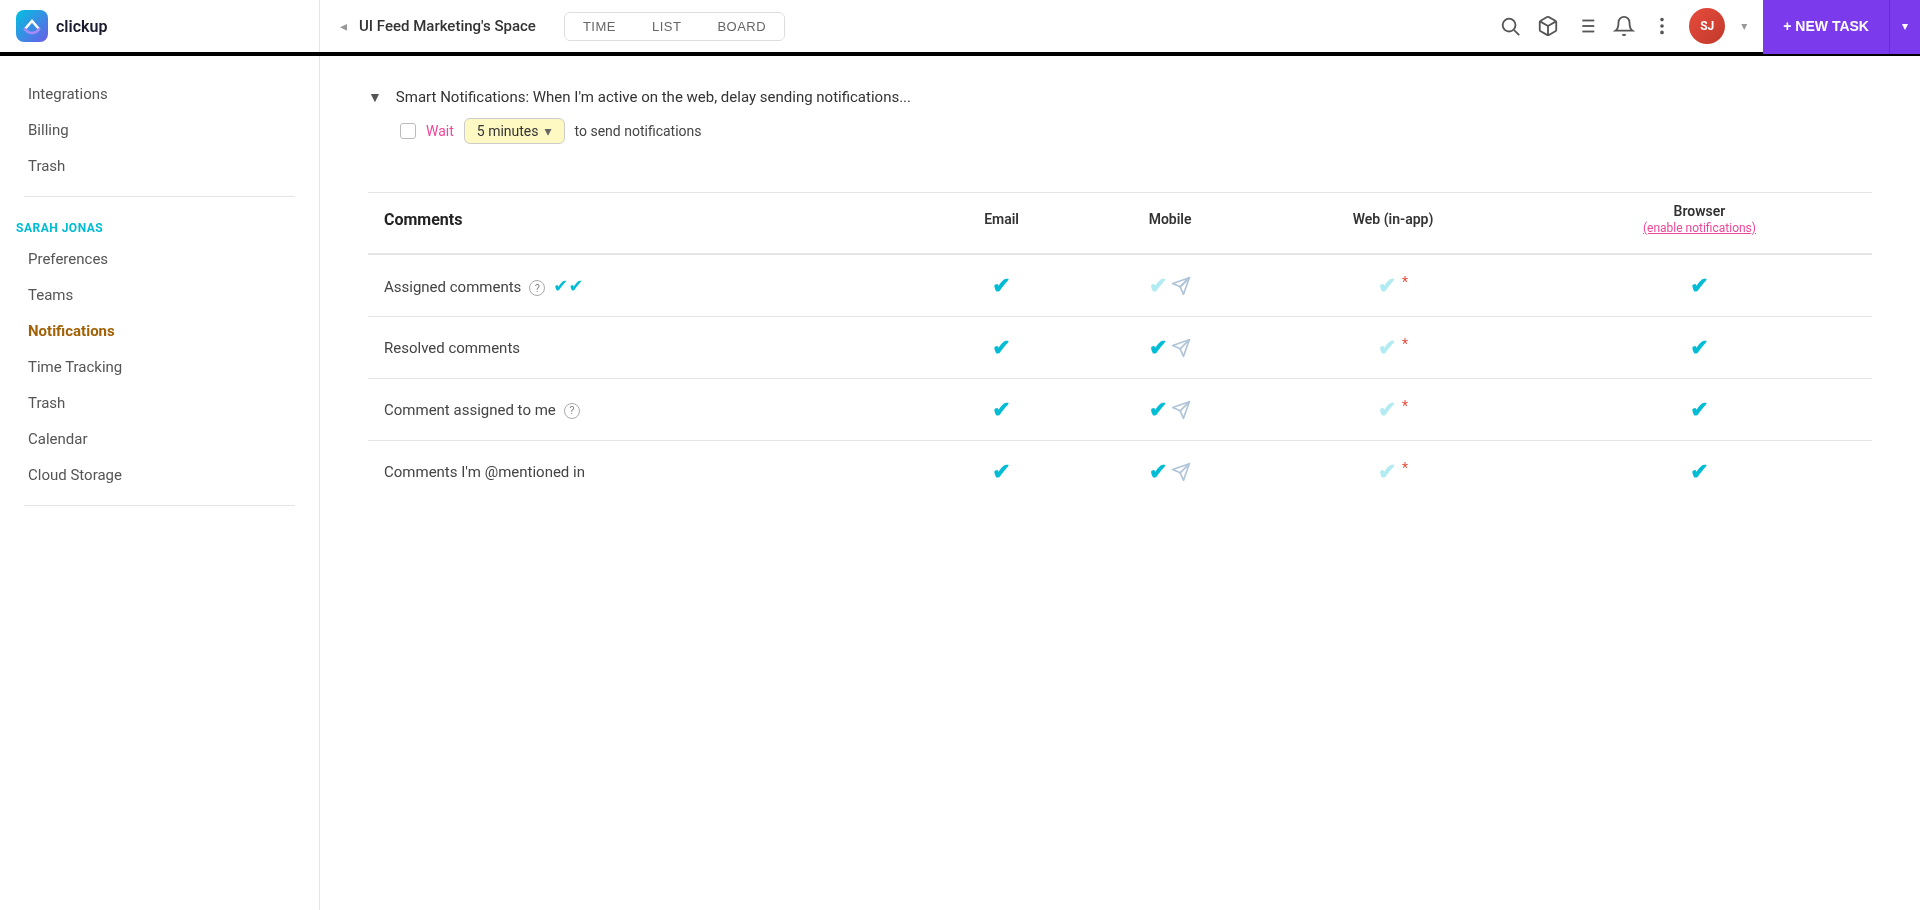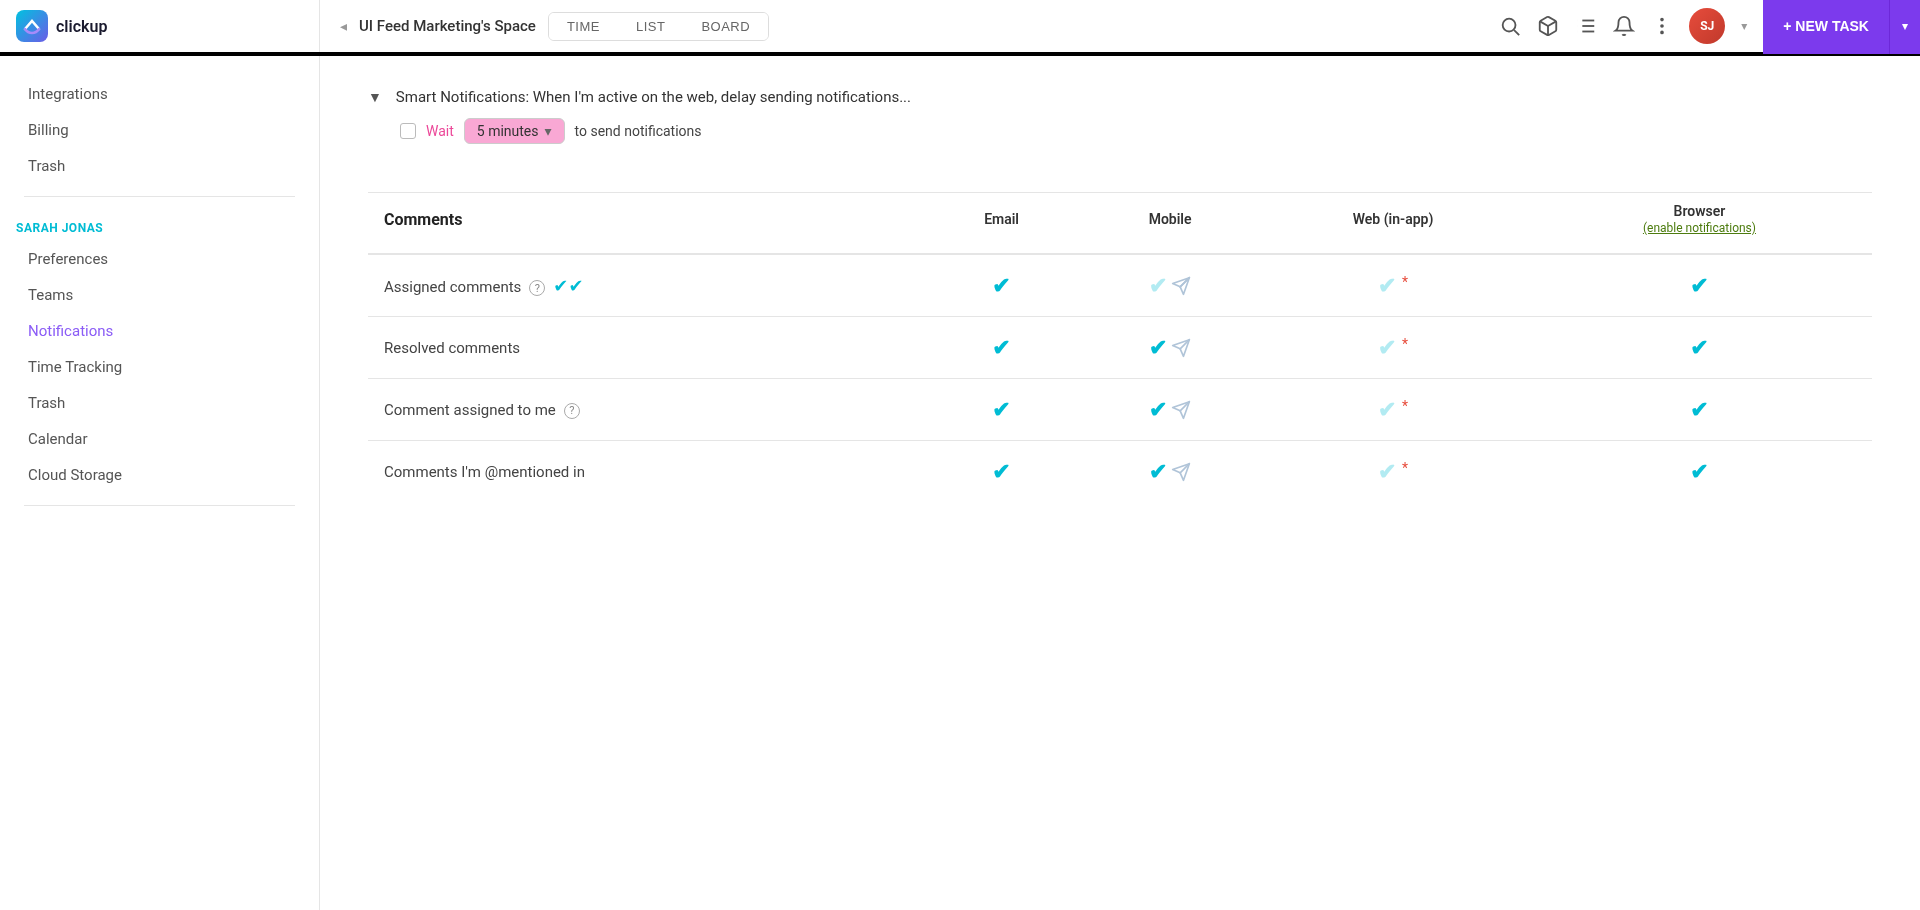--- a/index.html
+++ b/index.html
@@ -22,21 +22,21 @@
       border-radius: 8px; display: flex; align-items: center; justify-content: center;
       color: white; font-weight: bold; font-size: 18px;
     }
     .logo-text { color: #1a1a2e; font-weight: 600; font-size: 16px; }
     .topbar-center {
       display: flex; align-items: center; flex: 1; padding: 0 20px; gap: 12px;
     }
     .back-btn { color: #999; font-size: 14px; cursor: pointer; }
     .space-title { font-size: 15px; font-weight: 500; color: #333; }
     .view-tabs {
-      display: flex; border: 1px solid #ddd; border-radius: 6px; overflow: hidden; 
+      display: flex; border: 1px solid #ddd; border-radius: 6px; overflow: hidden; margin-left: 16px;
     }
     .view-tab {
       padding: 6px 18px; font-size: 13px; font-weight: 500; color: #666;
       background: #fff; border: none; cursor: pointer; letter-spacing: 0.5px;
     }
     .topbar-icons {
       display: flex; align-items: center; gap: 16px; padding-right: 16px;
     }
     .avatar-circle {
       width: 36px; height: 36px; border-radius: 50%;
@@ -63,41 +63,41 @@
 
     
     .sidebar {
       width: 320px; min-width: 320px; background: #fff;
       border-right: 1px solid #e5e5e5; overflow-y: auto; padding: 20px 0;
     }
     .sidebar-item {
       display: block; padding: 9px 28px; font-size: 15px; color: #555;
       cursor: pointer; text-decoration: none;
     }
-    .sidebar-item.active { font-weight: 400; color: #8b5cf6; }
+    .sidebar-item.active { font-weight: 700; color: #a16207; }
     .sidebar-divider { border: none; border-top: 1px solid #e5e5e5; margin: 12px 24px; }
     .sidebar-section-label {
       padding: 12px 16px 6px; font-size: 12px; font-weight: 700;
       color: #00bcd4; letter-spacing: 0.5px; text-transform: uppercase;
     }
 
     
     .main-content { flex: 1; overflow-y: auto; padding: 32px 48px; }
     .collapse-arrow { color: #555; font-size: 14px; cursor: pointer; margin-right: 4px; }
     .wait-row {
       display: flex; align-items: center; gap: 10px; margin-left: 32px; margin-top: 12px; margin-bottom: 28px;
     }
     .wait-checkbox {
       width: 16px; height: 16px; border: 1.5px solid #bbb; border-radius: 3px;
       background: #fff; cursor: pointer;
     }
     .wait-label { font-size: 14px; color: #ec4899; }
     .wait-select {
       display: flex; align-items: center; border: 1px solid #ccc; border-radius: 6px;
-      padding: 4px 12px; gap: 6px; font-size: 14px; color: #333; cursor: pointer; background: #f9a8d4;
+      padding: 4px 12px; gap: 6px; font-size: 14px; color: #333; cursor: pointer; background: #fef9c3;
     }
     .send-label { font-size: 14px; color: #444; }
 
     
     .notif-table { width: 100%; border-collapse: collapse; }
     .notif-table th {
       text-align: center; font-size: 14px; font-weight: 600; color: #333;
       padding: 10px 16px 18px; border-bottom: 2px solid #e5e5e5;
     }
     .notif-table th:first-child { text-align: left; font-size: 16px; font-weight: 700; color: #222; }
@@ -219,21 +219,21 @@
 
     <table class="notif-table">
       <thead>
         <tr>
           <th>Comments</th>
           <th>Email</th>
           <th>Mobile</th>
           <th>Web (in-app)</th>
           <th>
             <span>Browser</span><br>
-            <span style="color:#4d7c0f; font-size:12px; text-decoration:underline; cursor:pointer; font-weight:400;">(enable notifications)</span>
+            <span style="color:#ec4899; font-size:12px; text-decoration:underline; cursor:pointer; font-weight:400;">(enable notifications)</span>
           </th>
         </tr>
       </thead>
       <tbody>
 
         <tr>
           <td>
             <div class="row-label">
               <span>Assigned comments</span>
               <i class="help-icon">?</i>

